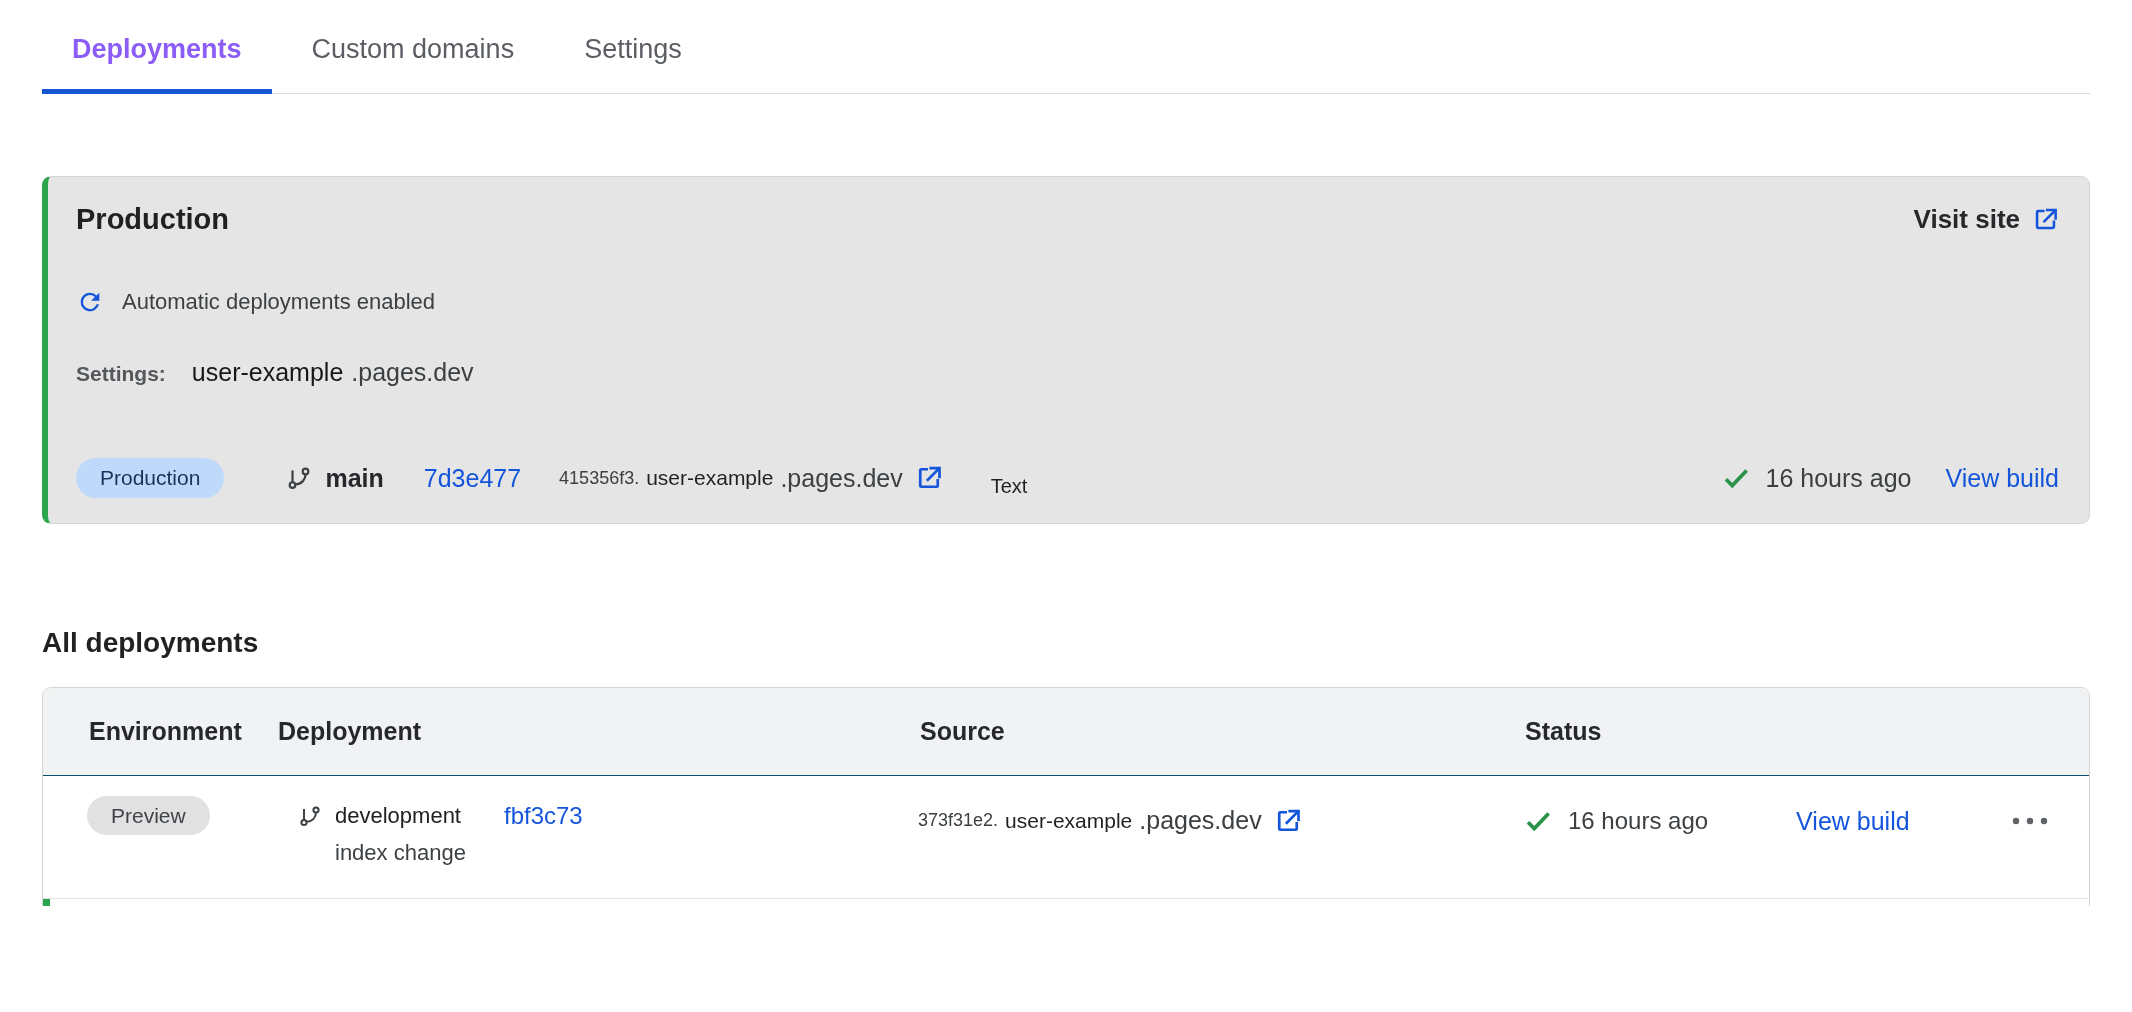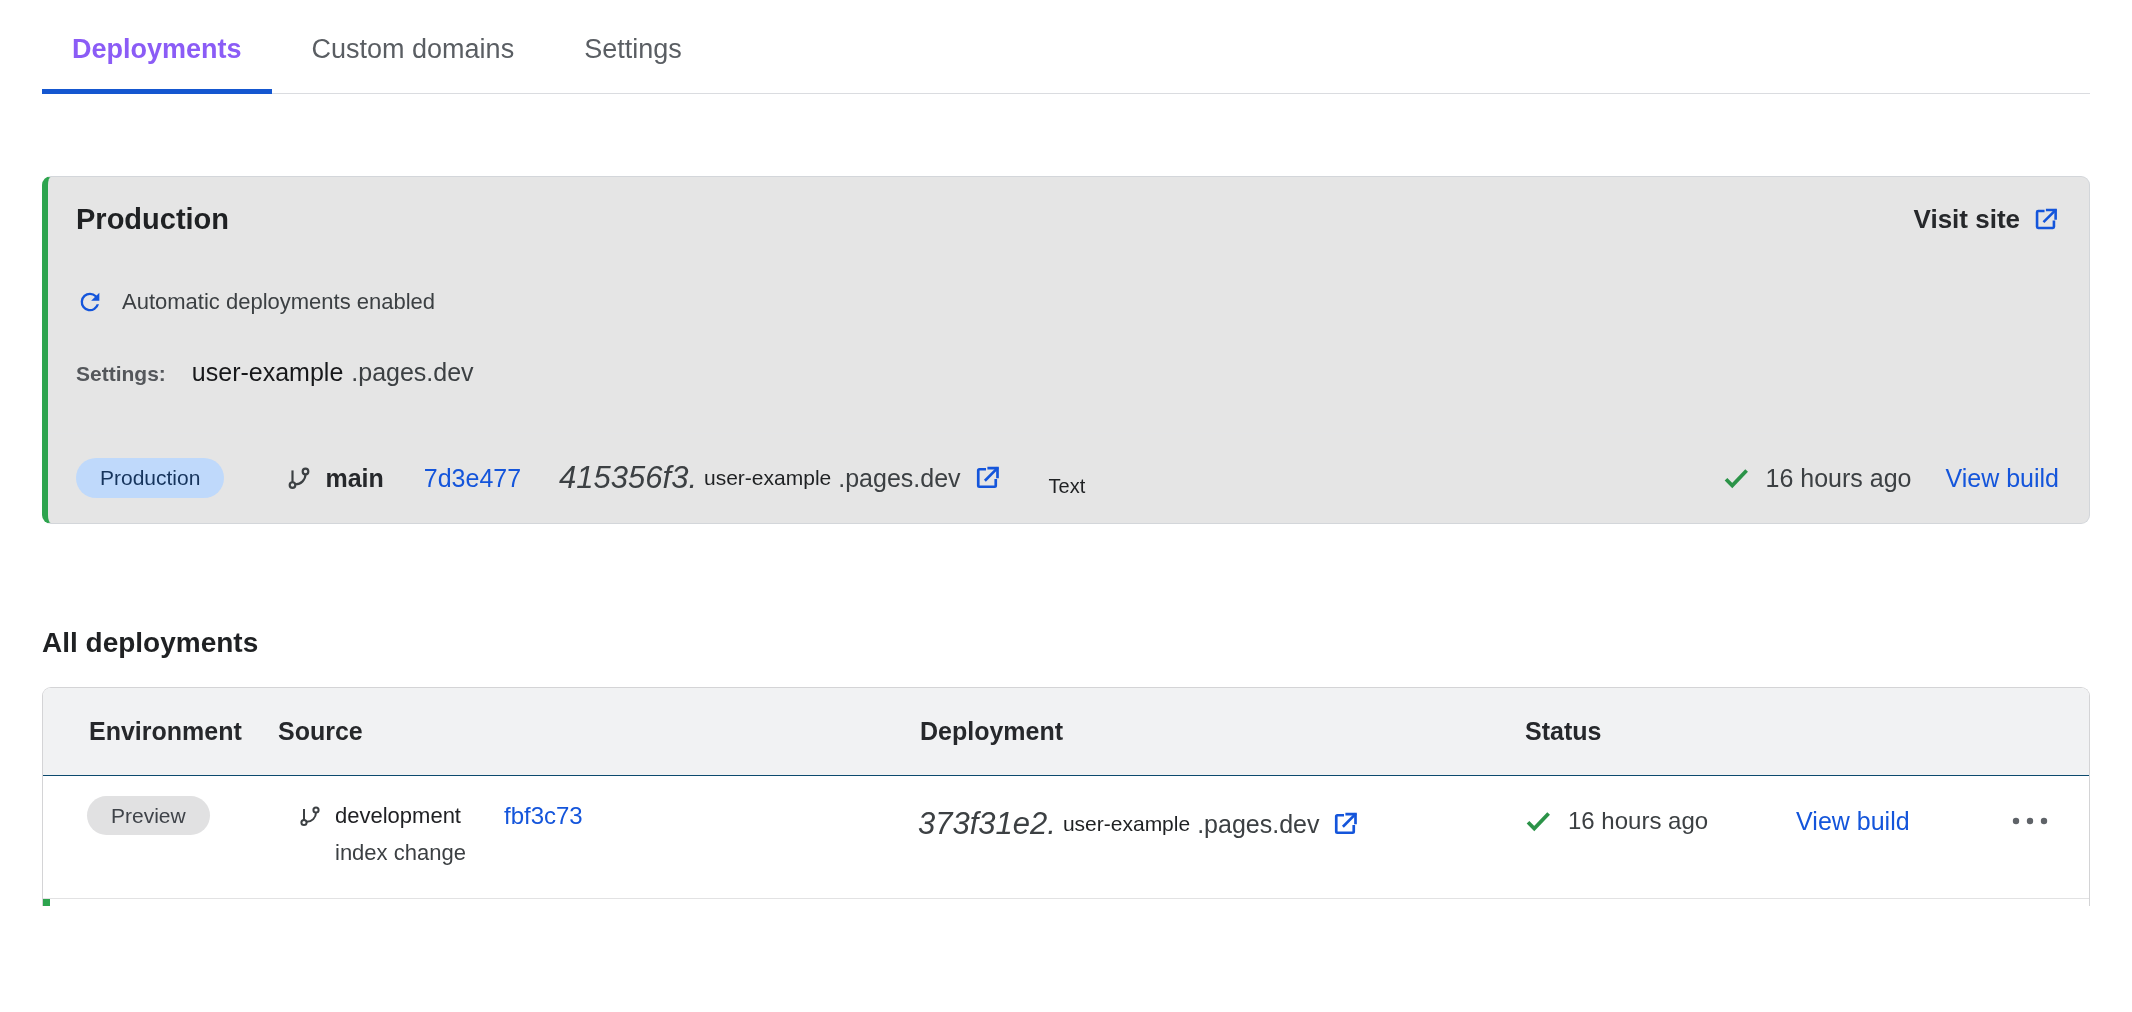--- a/index.html
+++ b/index.html
@@ -65,21 +65,21 @@
     white-space: nowrap;
   }
   .badge-production { background: #BFD9FB; color: #16345C; }
   .badge-preview   { background: #E1E1E2; color: #3F4349; }
 
   .branch-group { display: flex; align-items: center; gap: 13px; margin-left: 62px; }
   .branch-name { font-size: 25px; font-weight: 700; color: #26282B; }
   .link { color: #1455DB; cursor: pointer; text-decoration: none; }
   .commit-link { margin-left: 40px; font-size: 25px; }
   .url-group { display: flex; align-items: center; margin-left: 38px; }
-  .url-hash { font-size: 31px; color: #3C4043; font-style: italic; }
+  .url-hash { font-size: 18px; color: #3C4043; }
   .url-name { font-size: 21px; color: #1F2123; margin: 0 7px; }
   .url-suffix { font-size: 25px; color: #3C4043; }
   .url-group .ext-icon { margin-left: 12px; }
   .note-label { margin-left: 48px; font-size: 20px; color: #1F2123; position: relative; top: 8px; }
   .status-group { margin-left: auto; display: flex; align-items: center; }
   .time-text { margin-left: 15px; font-size: 25px; color: #3C4043; }
   .view-build { margin-left: 34px; font-size: 25px; }
 
   
   .section-title { margin: 103px 0 0 42px; font-size: 28px; font-weight: 700; color: #1F2123; }
@@ -209,22 +209,22 @@
         <a class="link view-build">View build</a>
       </span>
     </div>
   </div>
 
   <div class="section-title">All deployments</div>
 
   <div class="table">
     <div class="thead">
       <div class="th">Environment</div>
+      <div class="th">Deployment</div>
       <div class="th">Source</div>
-      <div class="th">Deployment</div>
       <div class="th">Status</div>
     </div>
 
     <div class="trow">
       <div class="env-cell">
         <span class="badge badge-preview">Preview</span>
       </div>
 
       <div class="source-cell">
         <div class="source-line1">

